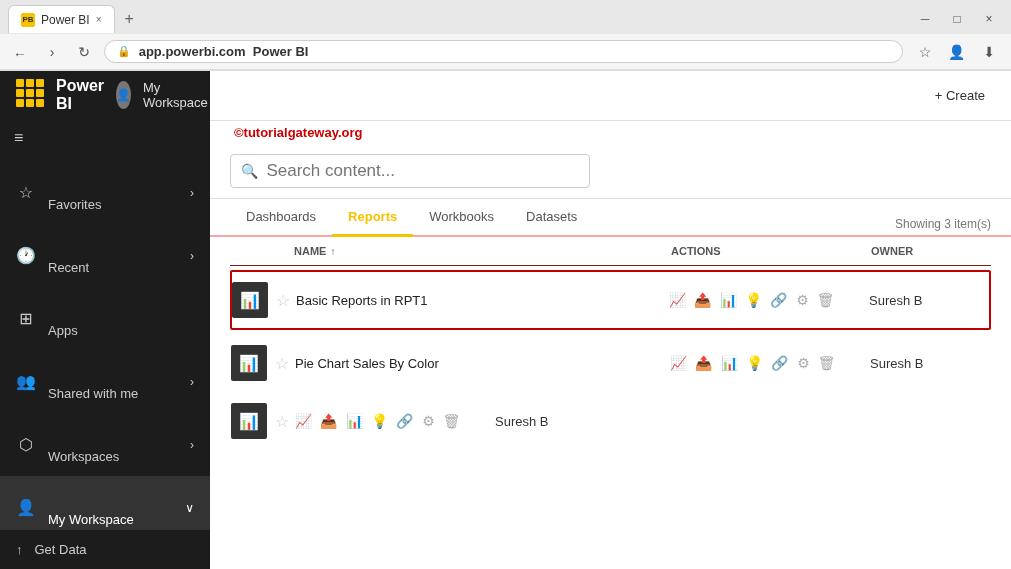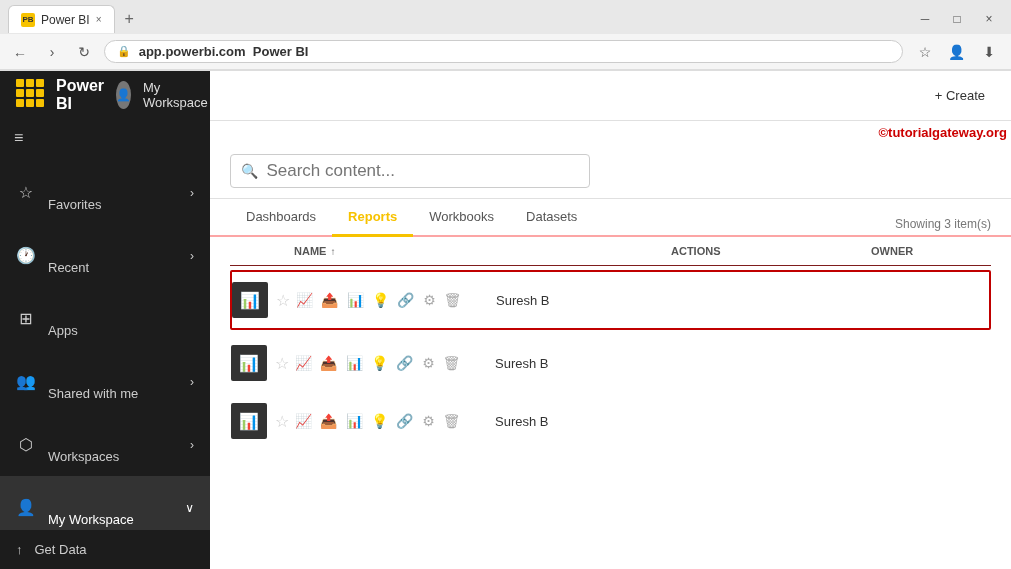--- a/index.html
+++ b/index.html
@@ -187,21 +187,21 @@
       display: flex;
       align-items: center;
       gap: 6px;
       font-size: 13px;
       color: #333;
       cursor: pointer;
       padding: 6px 10px;
       border-radius: 4px;
     }
     .watermark {
-      text-align: right;
+      text-align: left;
       padding: 4px;
       font-size: 13px;
       font-weight: 600;
       color: #cc0000;
       margin-left: 20px;
     }
     .search-bar {
       padding: 10px 20px;
       border-bottom: 1px solid #e0e0e0;
     }
@@ -469,39 +469,41 @@
         <div class="col-owner">OWNER</div>
       </div>
 
       <div class="table-row highlighted" style="margin: 4px 0;">
         <div class="col-icon">
           <div class="row-report-icon">📊</div>
         </div>
         <div style="width:20px;">
           <span class="row-star">☆</span>
         </div>
+        <div class="row-name col-name">Basic Reports in RPT1</div>
         <div class="row-actions col-actions">
           <span class="action-icon">📈</span>
           <span class="action-icon">📤</span>
           <span class="action-icon">📊</span>
           <span class="action-icon">💡</span>
           <span class="action-icon">🔗</span>
           <span class="action-icon">⚙</span>
           <span class="action-icon">🗑</span>
         </div>
         <div class="row-owner col-owner">Suresh B</div>
       </div>
 
       <div class="table-row">
         <div class="col-icon">
           <div class="row-report-icon">📊</div>
         </div>
         <div style="width:20px;">
           <span class="row-star">☆</span>
         </div>
+        <div class="row-name col-name">Pie Chart Sales By Color</div>
         <div class="row-actions col-actions">
           <span class="action-icon">📈</span>
           <span class="action-icon">📤</span>
           <span class="action-icon">📊</span>
           <span class="action-icon">💡</span>
           <span class="action-icon">🔗</span>
           <span class="action-icon">⚙</span>
           <span class="action-icon">🗑</span>
         </div>
         <div class="row-owner col-owner">Suresh B</div>

